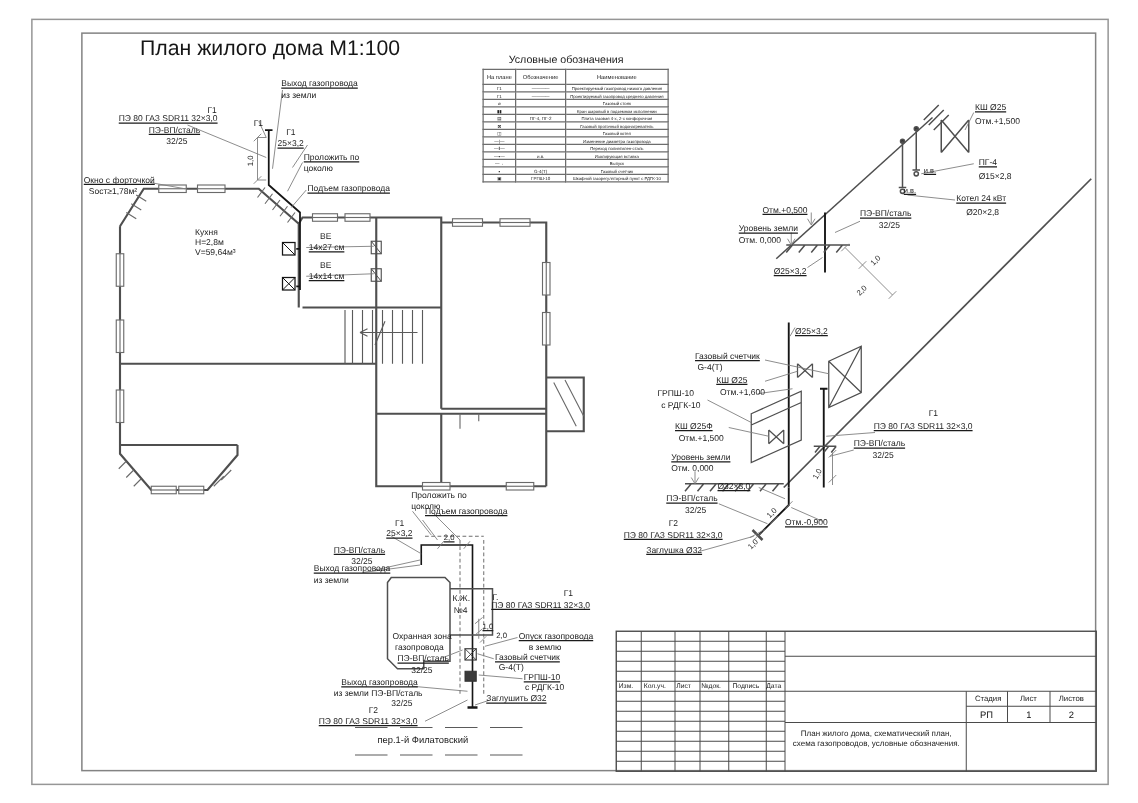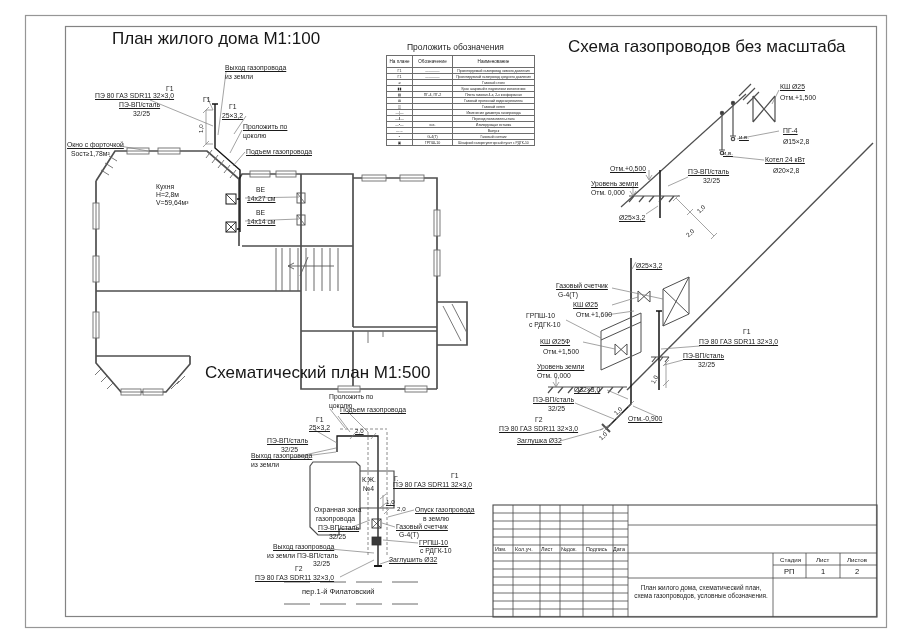--- a/index.html
+++ b/index.html
@@ -191,21 +191,21 @@
   <div class="lb" style="left:71px;top:150px">Sост≥1,78м²</div>
   <div class="lb dim r90" style="left:198px;top:133px">1,0</div>
   <div class="lb" style="left:156px;top:183px">Кухня</div>
   <div class="lb" style="left:156px;top:191px">Н=2,8м</div>
   <div class="lb" style="left:156px;top:199px">V=59,64м³</div>
   <div class="lb" style="left:256px;top:186px">ВЕ</div>
   <div class="lb u" style="left:247px;top:195px">14х27 см</div>
   <div class="lb" style="left:256px;top:209px">ВЕ</div>
   <div class="lb u" style="left:247px;top:218px">14х14 см</div>
 
-  <div class="lb" style="left:407px;top:43px;font-size:8.5px">Проложить обозначения</div>
+  <div class="lb" style="left:407px;top:43px;font-size:8.5px">Условные обозначения</div>
   <table id="legend">
     <colgroup>
         <col style="width:26px">
         <col style="width:40px">
         <col style="width:82px">
       </colgroup>
     <tbody>
         <tr>
       <th>На плане</th>
       <th>Обозначение</th>
@@ -272,21 +272,20 @@
           <td class="nm">Газовый счетчик</td>
         </tr>
     <tr>
           <td>▣</td>
           <td>ГРПШ-10</td>
           <td class="nm">Шкафной газорегуляторный пункт с РДГК-10</td>
         </tr>
   </tbody>
     </table>
 
-  <div class="lb t" style="left:568px;top:38px">Схема газопроводов без масштаба</div>
   <div class="lb u" style="left:780px;top:83px">КШ Ø25</div>
   <div class="lb" style="left:780px;top:94px">Отм.+1,500</div>
   <div class="lb u" style="left:739px;top:134px;font-size:6px">и.в.</div>
   <div class="lb u" style="left:723px;top:150px;font-size:6px">и.в.</div>
   <div class="lb u" style="left:783px;top:127px">ПГ-4</div>
   <div class="lb" style="left:783px;top:138px">Ø15×2,8</div>
   <div class="lb u" style="left:765px;top:156px">Котел 24 кВт</div>
   <div class="lb" style="left:773px;top:167px">Ø20×2,8</div>
   <div class="lb u" style="left:610px;top:165px">Отм.+0,500</div>
   <div class="lb u" style="left:591px;top:180px">Уровень земли</div>
@@ -315,21 +314,20 @@
   <div class="lb u" style="left:574px;top:386px">Ø32×3,0</div>
   <div class="lb u" style="left:533px;top:396px">ПЭ-ВП/сталь</div>
   <div class="lb" style="left:548px;top:405px">32/25</div>
   <div class="lb" style="left:535px;top:416px">Г2</div>
   <div class="lb u" style="left:499px;top:425px">ПЭ 80 ГАЗ SDR11 32×3,0</div>
   <div class="lb u" style="left:517px;top:437px">Заглушка Ø32</div>
   <div class="lb u" style="left:628px;top:415px">Отм.-0,900</div>
   <div class="lb dim r45" style="left:613px;top:412px">1,0</div>
   <div class="lb dim r45" style="left:598px;top:437px">1,0</div>
 
-  <div class="lb t" style="left:205px;top:364px">Схематический план М1:500</div>
   <div class="lb" style="left:329px;top:393px">Проложить по</div>
   <div class="lb" style="left:329px;top:402px">цоколю</div>
   <div class="lb u" style="left:340px;top:406px">Подъем газопровода</div>
   <div class="lb" style="left:316px;top:416px">Г1</div>
   <div class="lb u" style="left:309px;top:424px">25×3,2</div>
   <div class="lb dim u" style="left:355px;top:428px">2,0</div>
   <div class="lb u" style="left:267px;top:437px">ПЭ-ВП/сталь</div>
   <div class="lb" style="left:281px;top:446px">32/25</div>
   <div class="lb u" style="left:251px;top:452px">Выход газопровода</div>
   <div class="lb" style="left:251px;top:461px">из земли</div>

